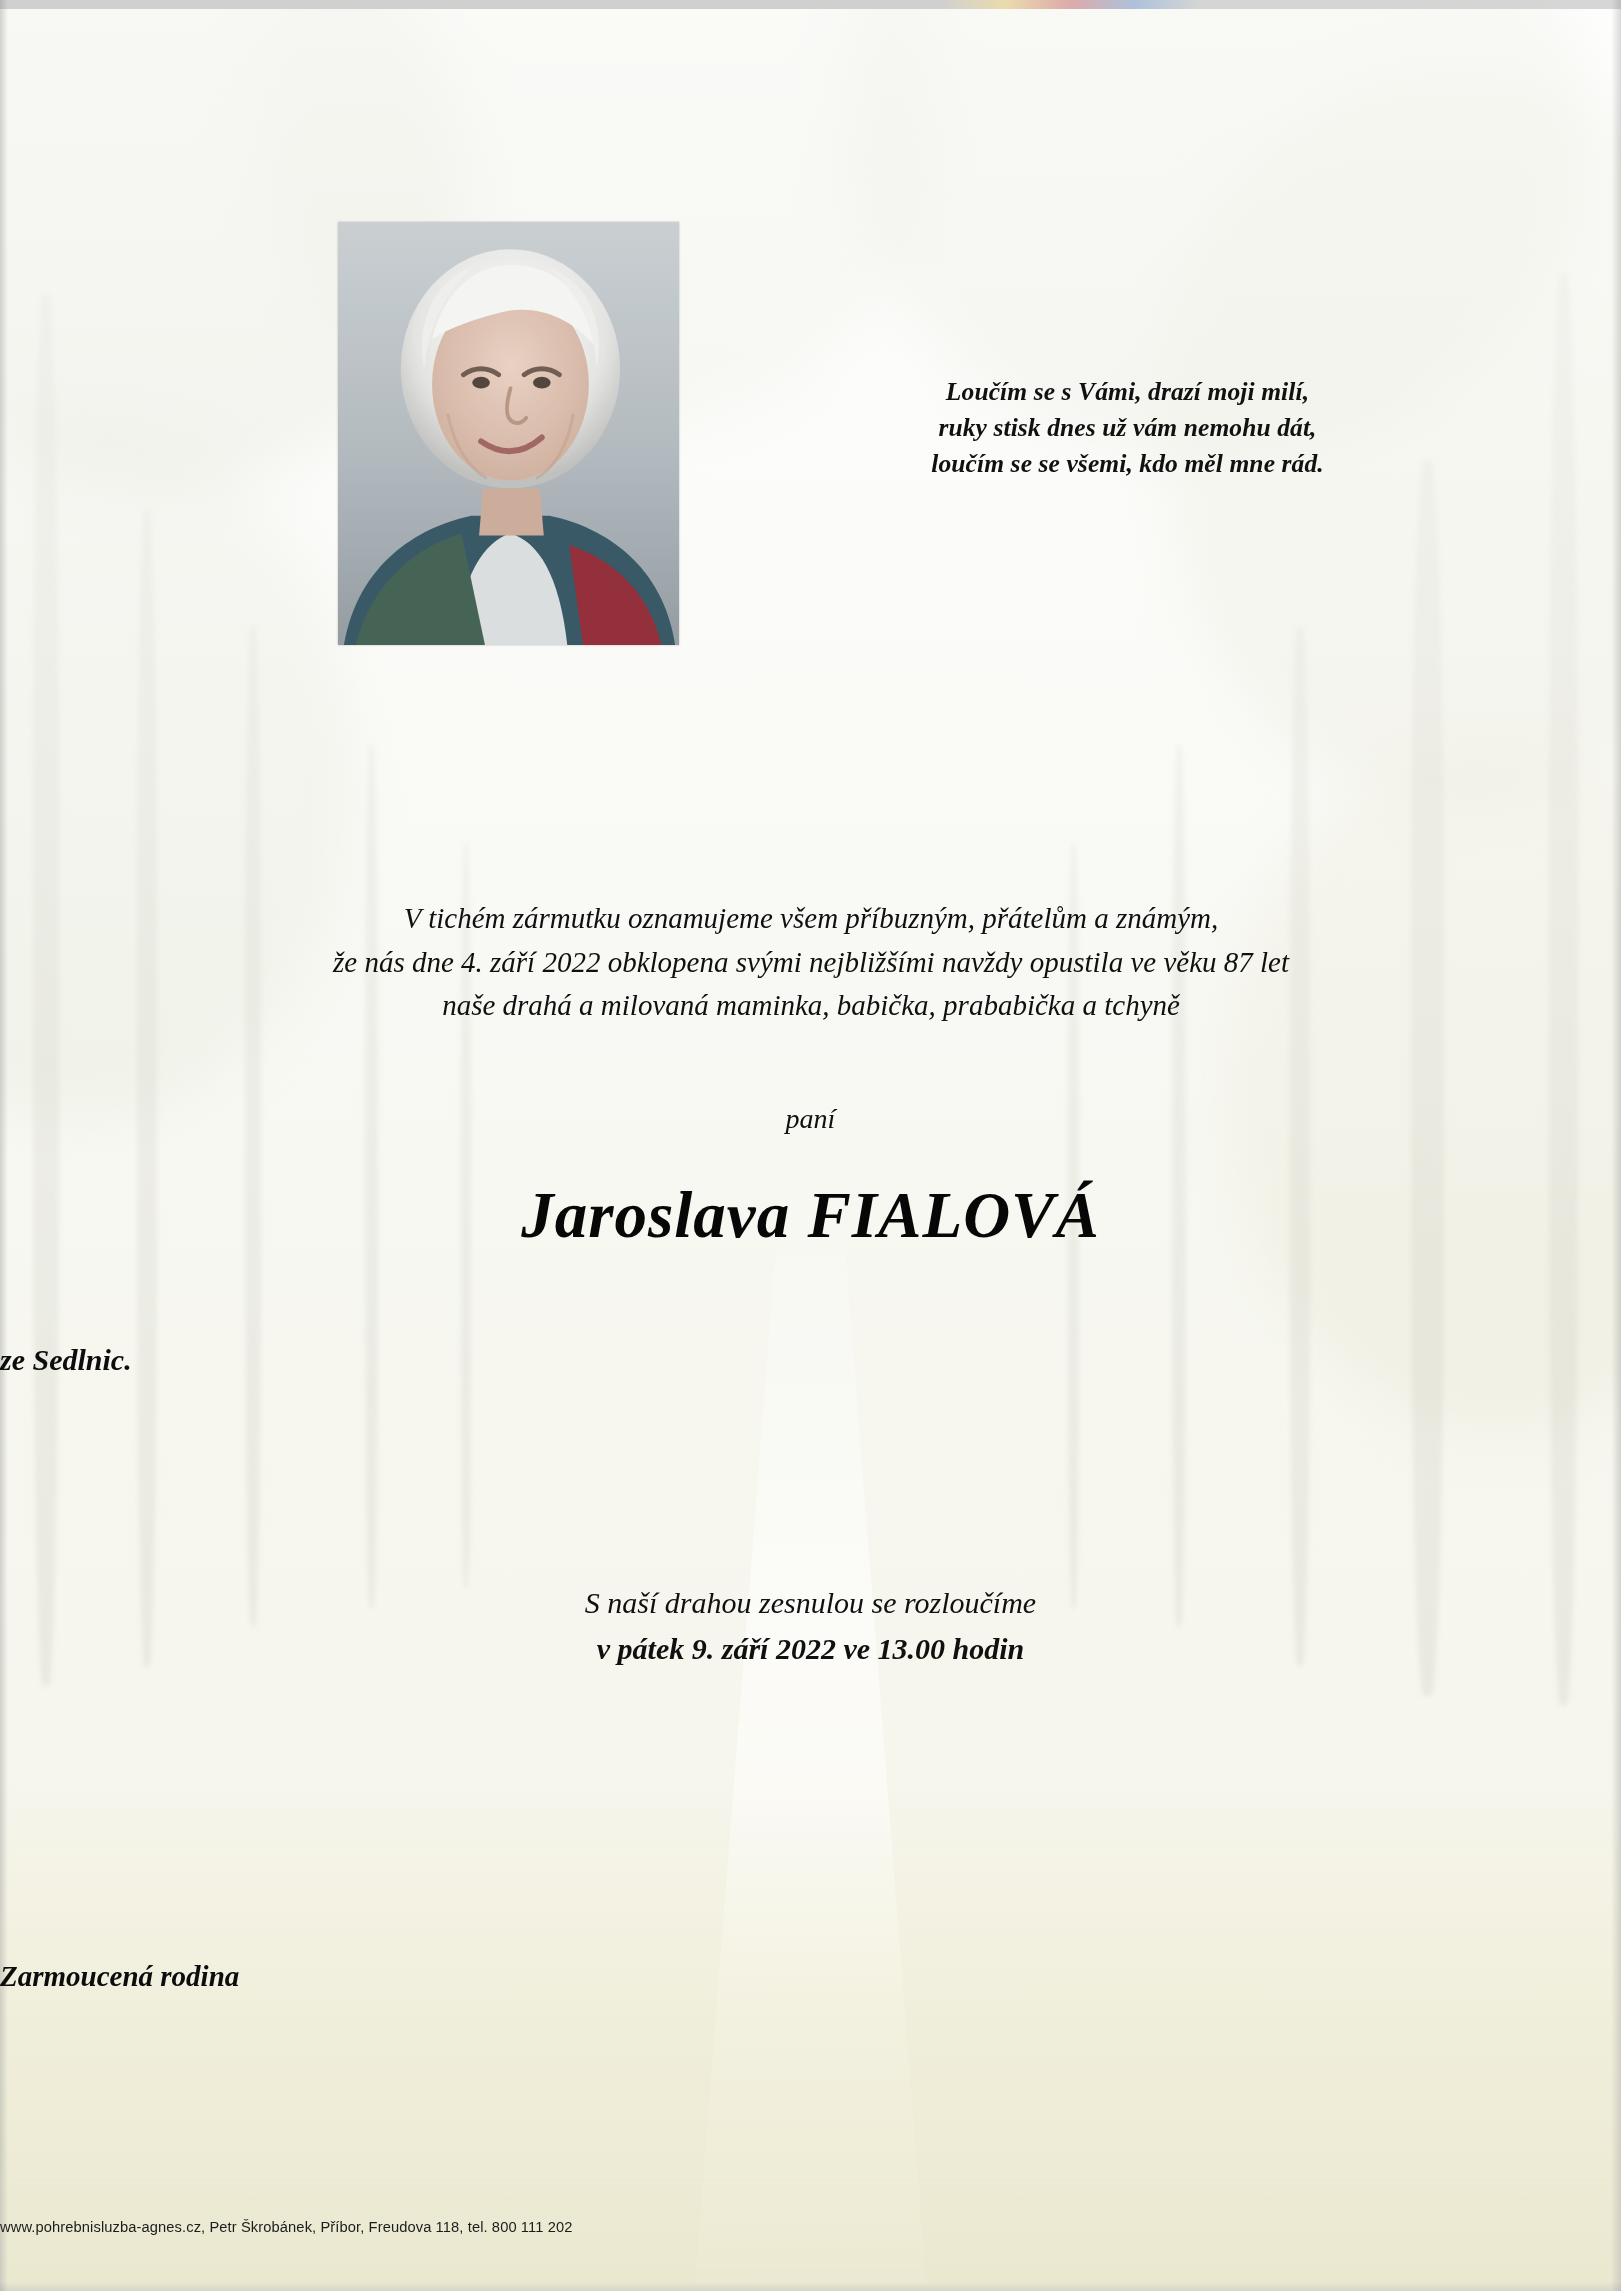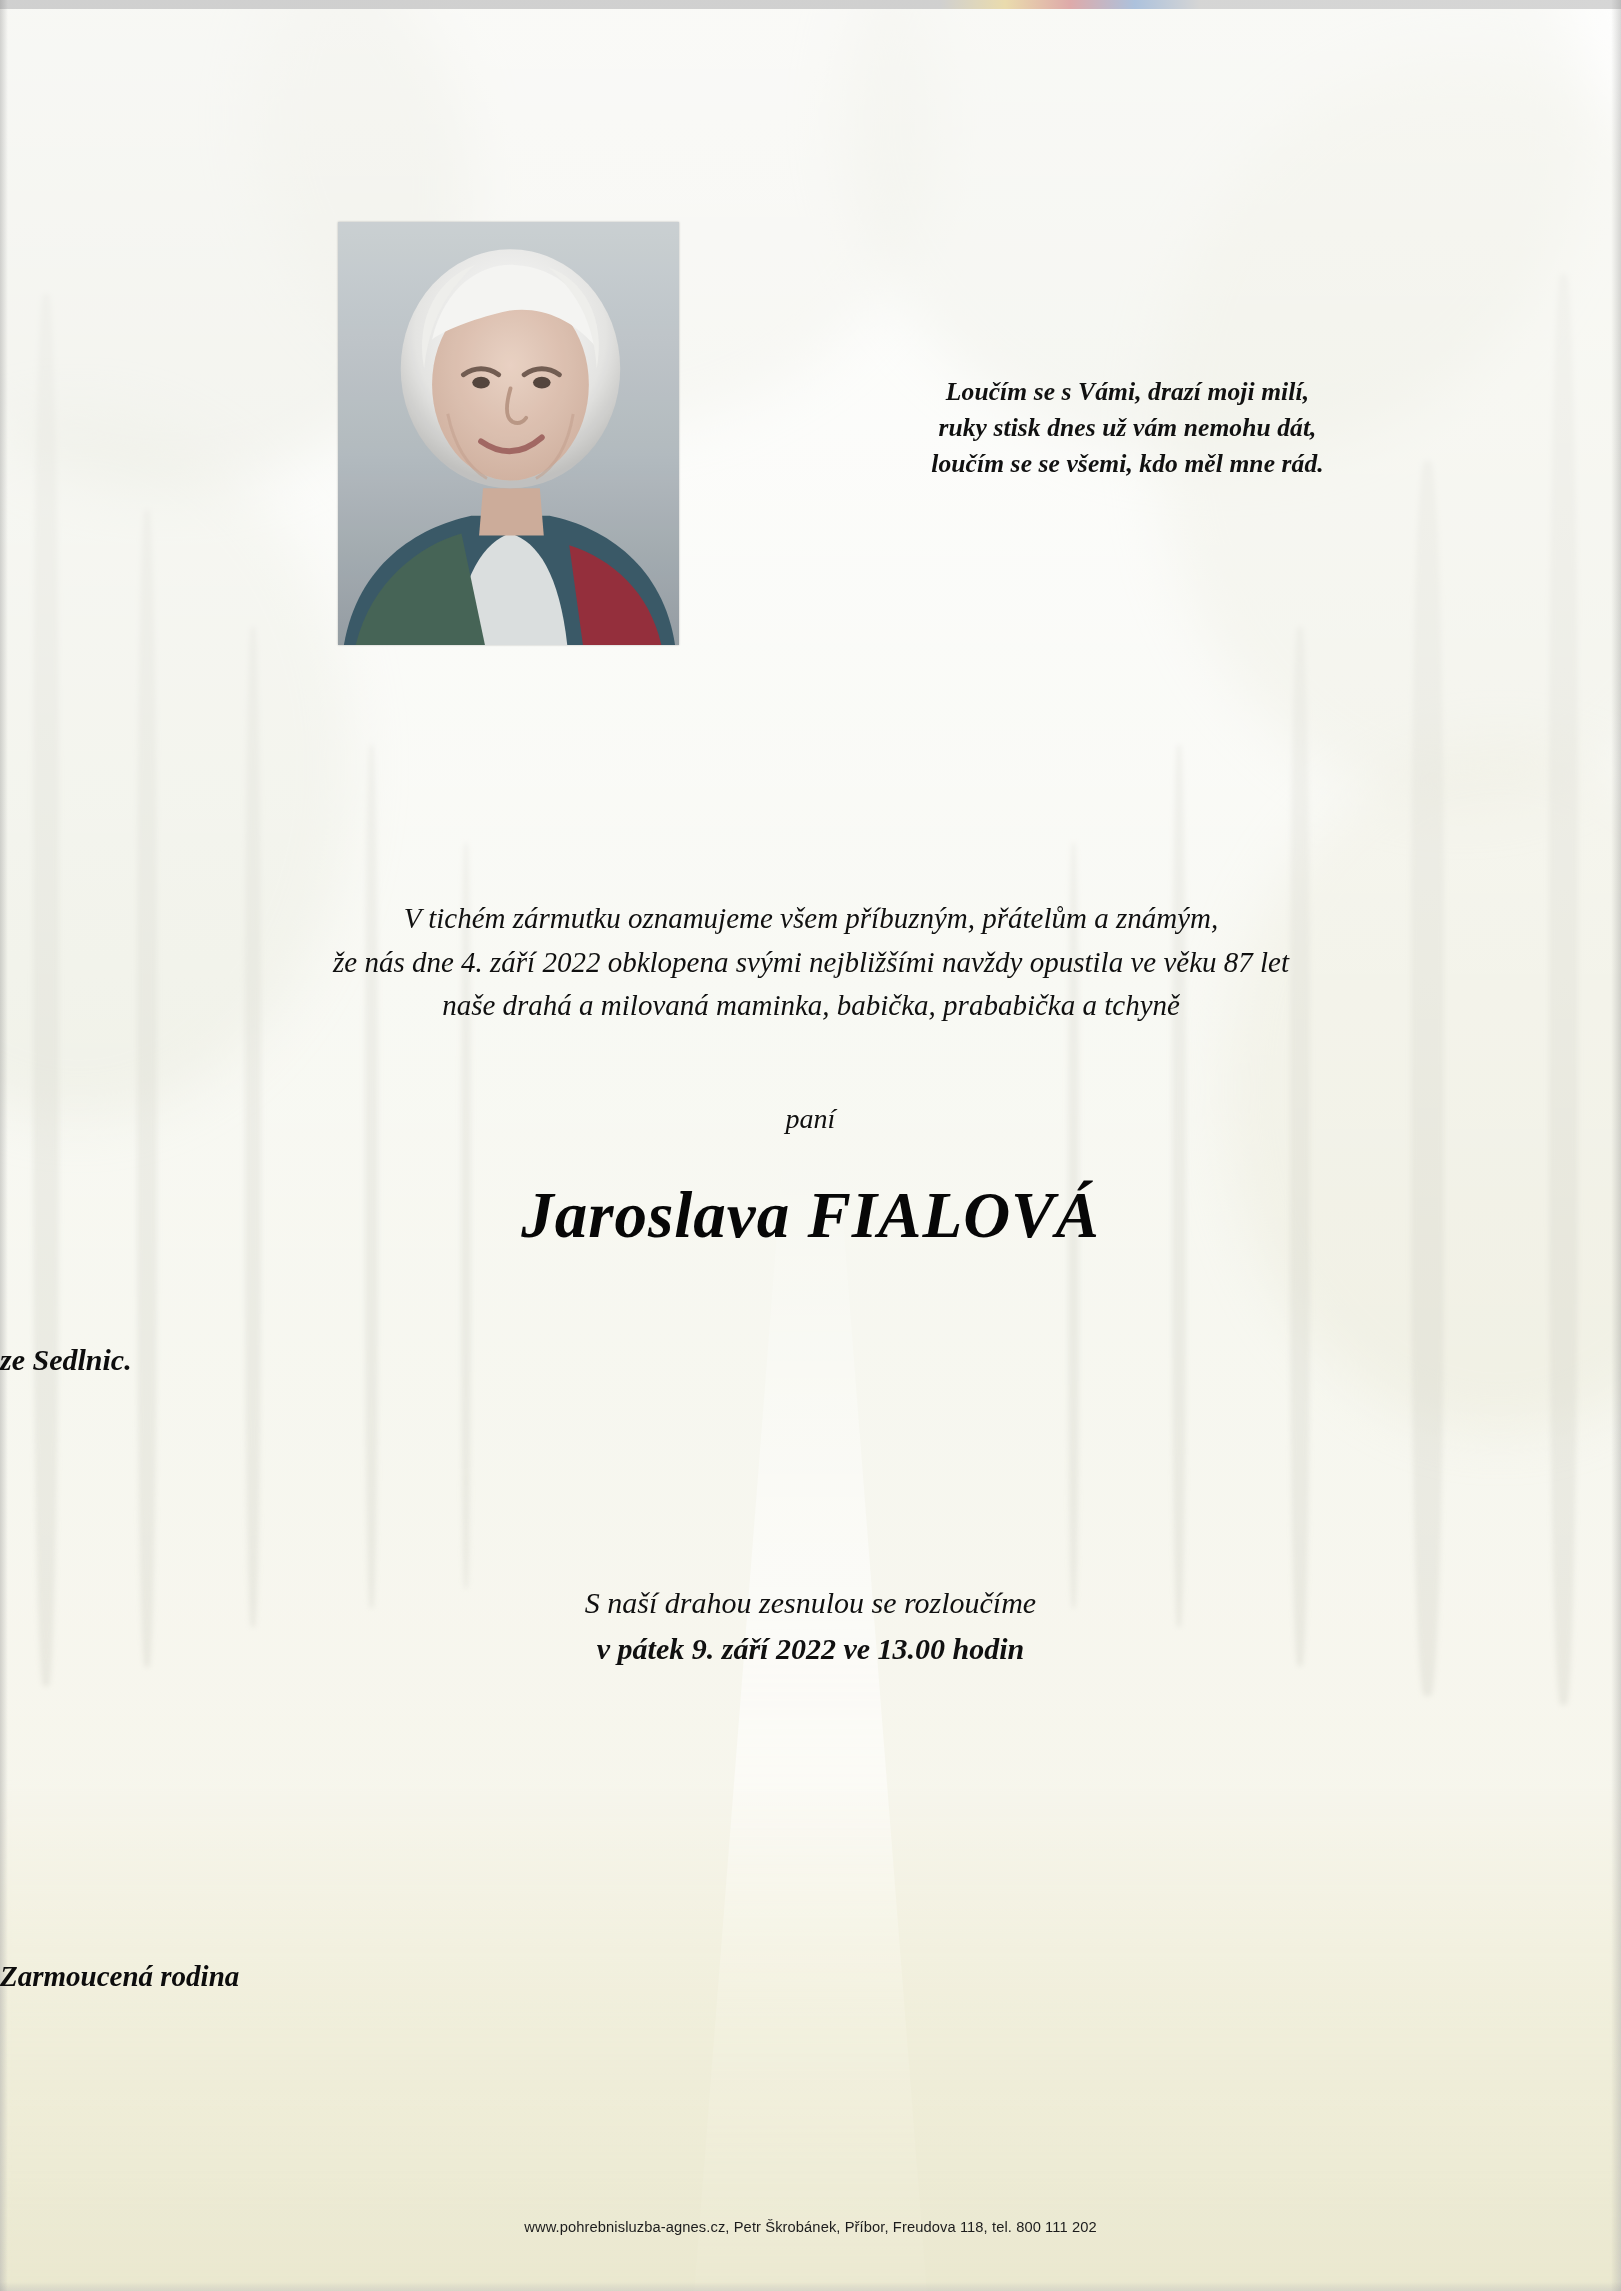--- a/index.html
+++ b/index.html
@@ -206,21 +206,20 @@
     font-style: italic;
     font-weight: bold;
     font-size: 29px;
     color: #0d0d0d;
   }
 
   .footer {
     position: absolute;
     left: 0; right: 0;
     bottom: 57px;
-    text-align: center;
     font-family: "Liberation Sans", sans-serif;
     font-size: 14.7px;
     color: #1c1c1c;
     letter-spacing: 0.1px;
   }
 </style>
 </head>
 <body>
 
 <div class="page">

